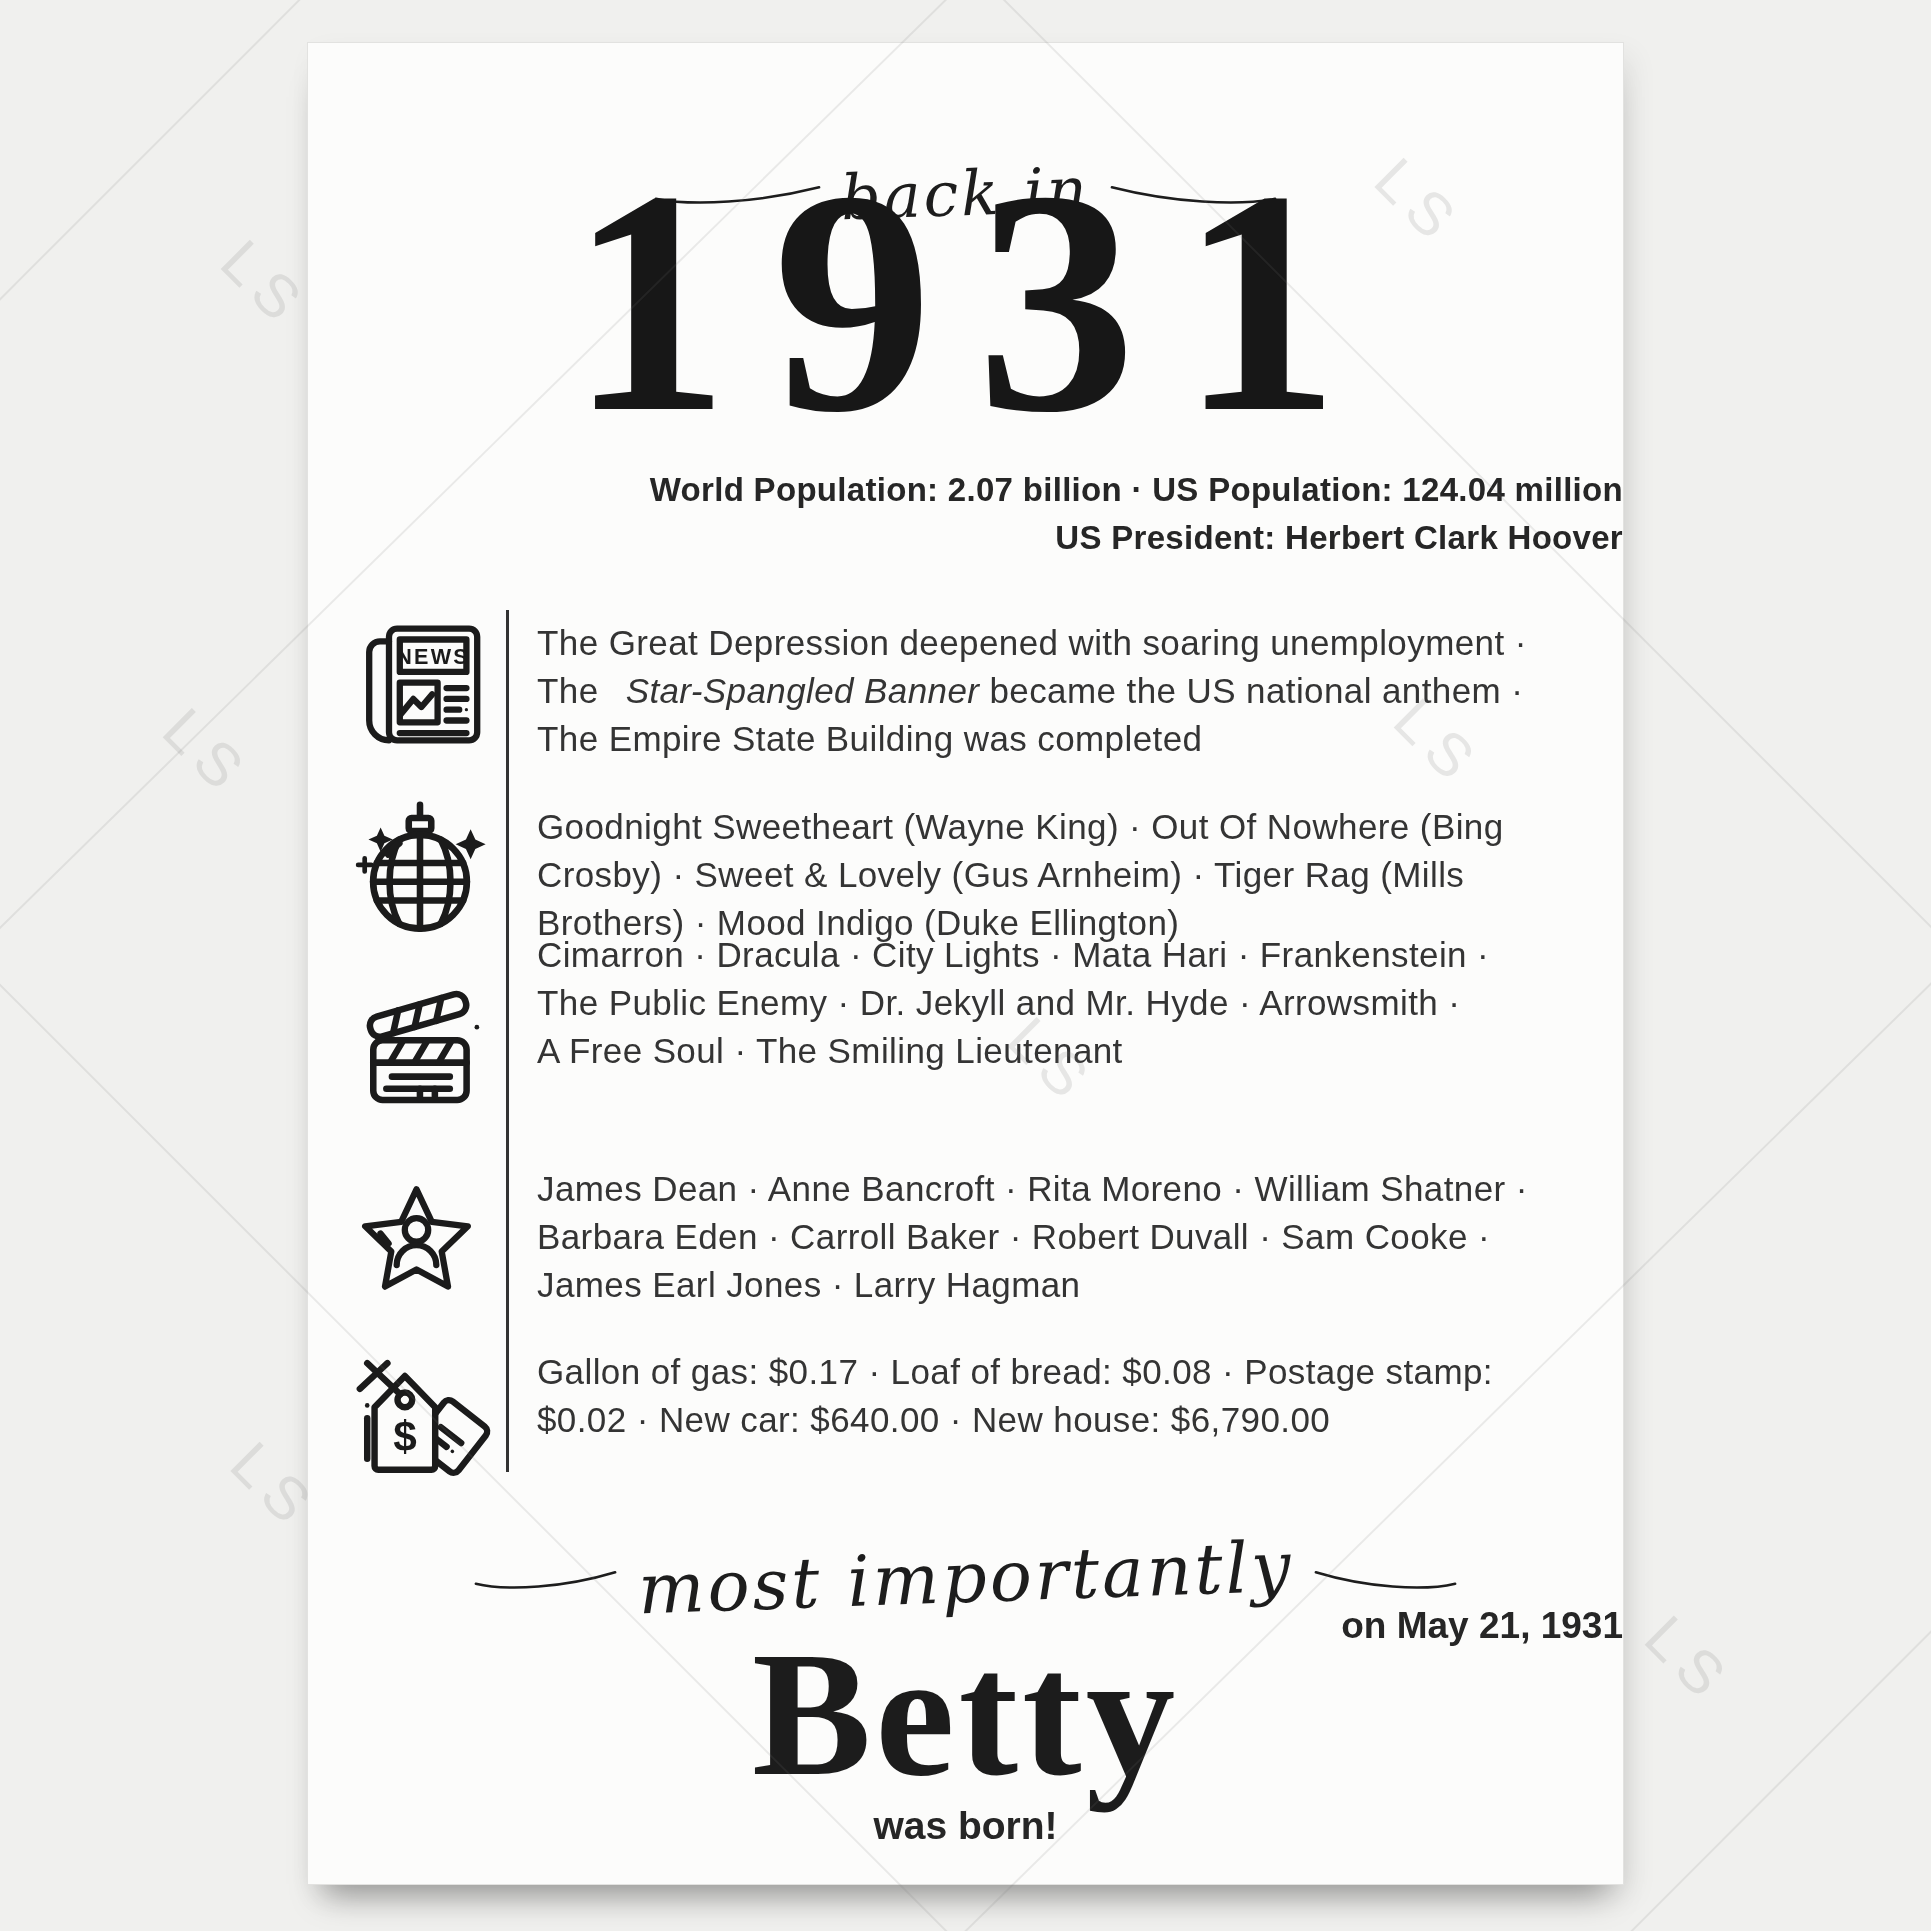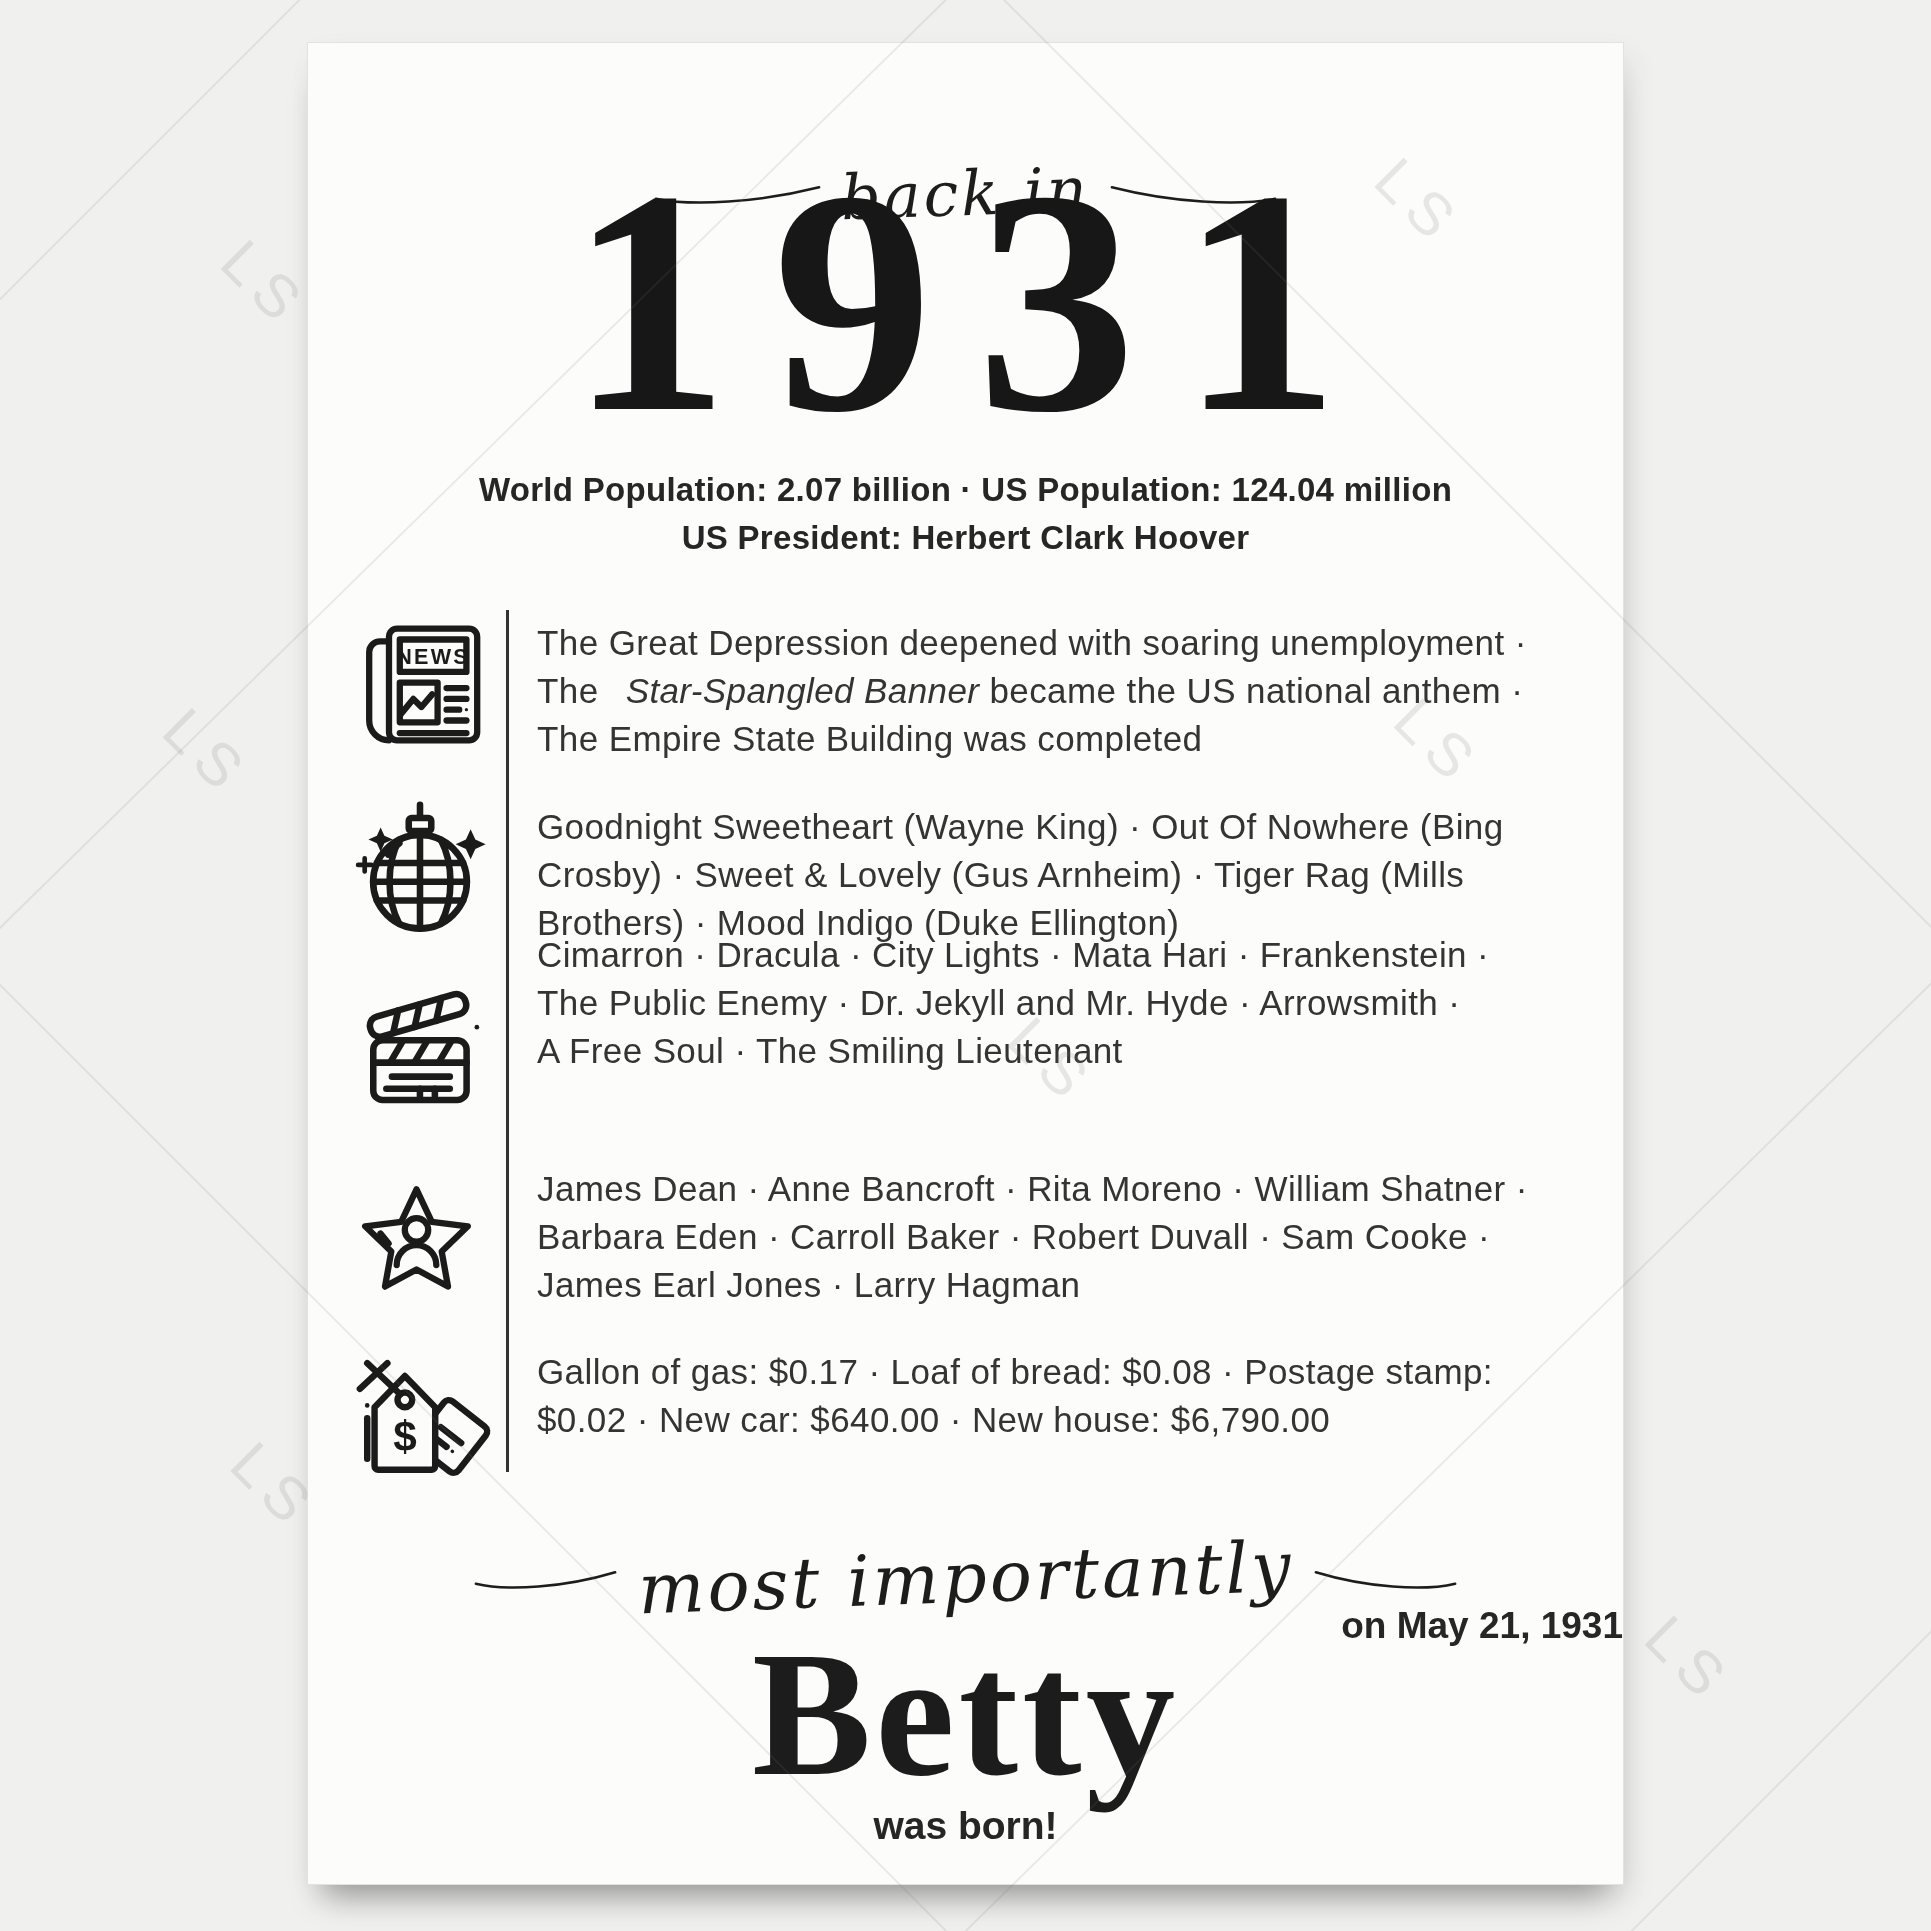--- a/index.html
+++ b/index.html
@@ -26,21 +26,21 @@
   }
   .script-row.top .script-text{font-size:62px;}
   .script-row.bottom .script-text{font-size:70px;}
   .flourish{flex:0 0 auto;}
   .year{
     position:absolute;top:99px;left:0;width:100%;text-align:center;
     font-family:"Liberation Serif", serif;font-weight:700;font-size:319px;line-height:1;
     letter-spacing:44px;padding-left:22px;box-sizing:border-box;color:#171717;
   }
   .stats{
-    position:absolute;top:423px;left:0;width:100%;text-align:center;
+    position:absolute;top:423px;left:0;width:100%;text-align:right;
     font-weight:700;font-size:33px;line-height:48px;color:#262626;letter-spacing:0.3px;
   }
   
   .divider{
     position:absolute;left:198px;top:567px;width:2.9px;height:862px;background:#333;
   }
   .section{
     position:absolute;left:229px;width:1023px;
     font-size:35px;line-height:48px;color:#343434;letter-spacing:0.4px;
   }

